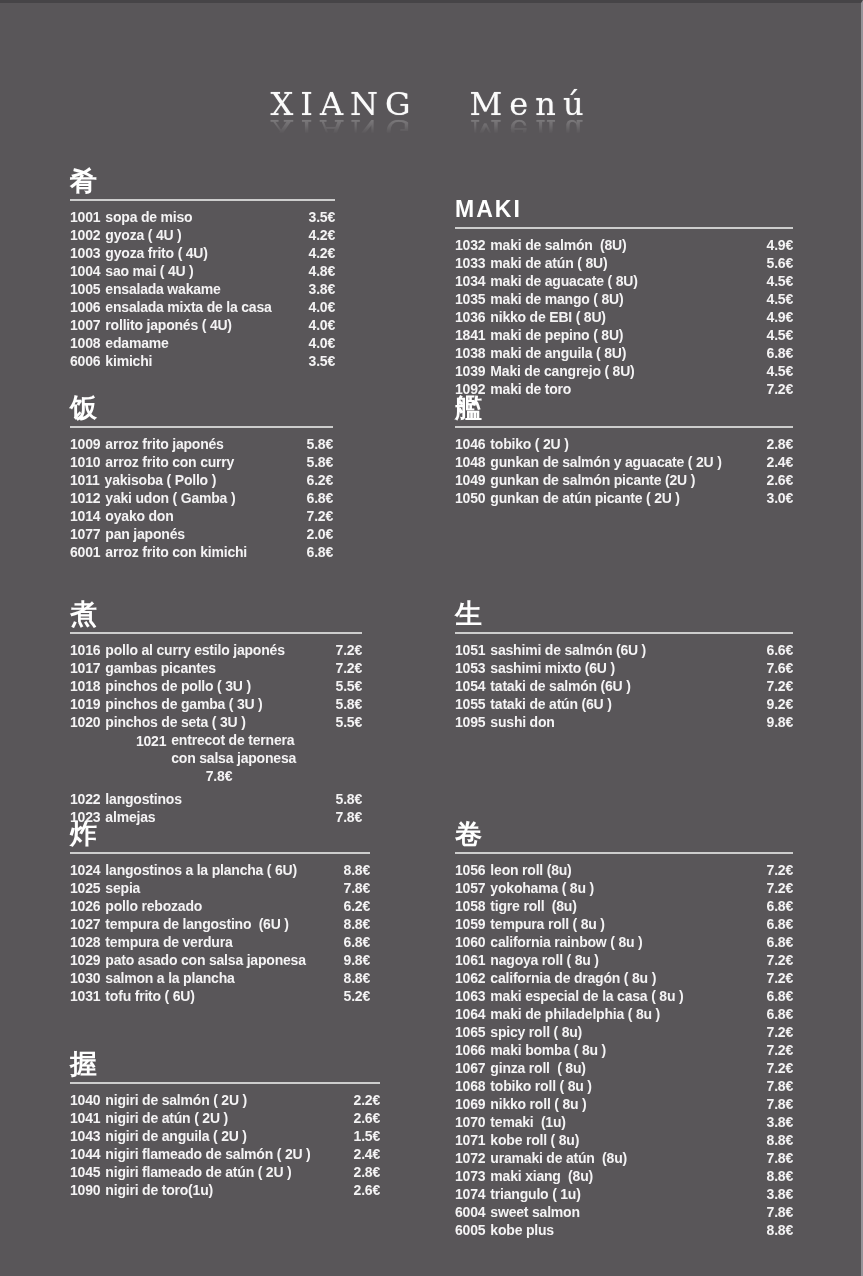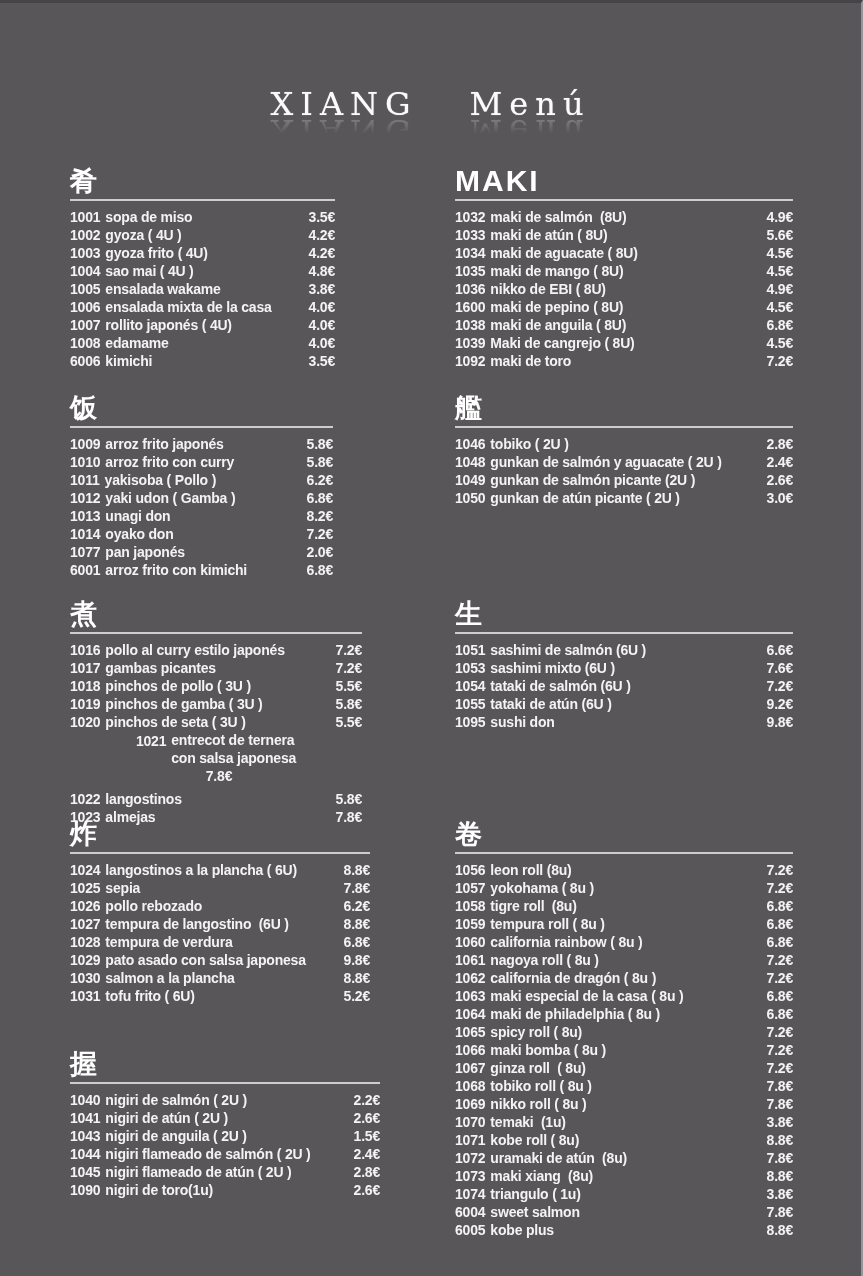--- a/index.html
+++ b/index.html
@@ -44,21 +44,21 @@
   #sec-r3 { left:455px; top:595px;  width:338px; }
   #sec-r4 { left:455px; top:815px;  width:338px; }
 
   .sec-header {
     margin:0; font-weight:bold; color:#ffffff;
     font-size:27px; line-height:32px;
     font-family:"DejaVu Sans", sans-serif;
   }
   .sec-header.latin {
     font-family:"Liberation Sans", sans-serif;
-    font-size:30px; letter-spacing:2px;
+    font-size:23px; letter-spacing:2px;margin-top:28px;
   }
   .sec-rule { height:2px; background:#cdcdcd; margin-top:2px; }
 
   .sec-items {
     margin-top:7px;
     font-weight:bold;
     font-size:14px; line-height:18px;
     letter-spacing:-0.2px;
     color:#f4f3f4;
   }
@@ -156,24 +156,20 @@
         <div class="row">
           <span class="label"><span class="code">1011</span><span class="name">yakisoba ( Pollo )</span></span>
           <span class="price">6.2€</span>
         </div>
 
         <div class="row">
           <span class="label"><span class="code">1012</span><span class="name">yaki udon ( Gamba )</span></span>
           <span class="price">6.8€</span>
         </div>
 
-        <div class="row">
-          <span class="label"><span class="code">1013</span><span class="name">unagi don</span></span>
-          <span class="price">8.2€</span>
-        </div>
 
         <div class="row">
           <span class="label"><span class="code">1014</span><span class="name">oyako don</span></span>
           <span class="price">7.2€</span>
         </div>
 
         <div class="row">
           <span class="label"><span class="code">1077</span><span class="name">pan japonés</span></span>
           <span class="price">2.0€</span>
         </div>
@@ -342,21 +338,21 @@
           <span class="label"><span class="code">1035</span><span class="name">maki de mango ( 8U)</span></span>
           <span class="price">4.5€</span>
         </div>
 
         <div class="row">
           <span class="label"><span class="code">1036</span><span class="name">nikko de EBI ( 8U)</span></span>
           <span class="price">4.9€</span>
         </div>
 
         <div class="row">
-          <span class="label"><span class="code">1600</span><span class="name">maki de pepino ( 8U)</span></span>
+          <span class="label"><span class="code">1841</span><span class="name">maki de pepino ( 8U)</span></span>
           <span class="price">4.5€</span>
         </div>
 
         <div class="row">
           <span class="label"><span class="code">1038</span><span class="name">maki de anguila ( 8U)</span></span>
           <span class="price">6.8€</span>
         </div>
 
         <div class="row">
           <span class="label"><span class="code">1039</span><span class="name">Maki de cangrejo ( 8U)</span></span>

